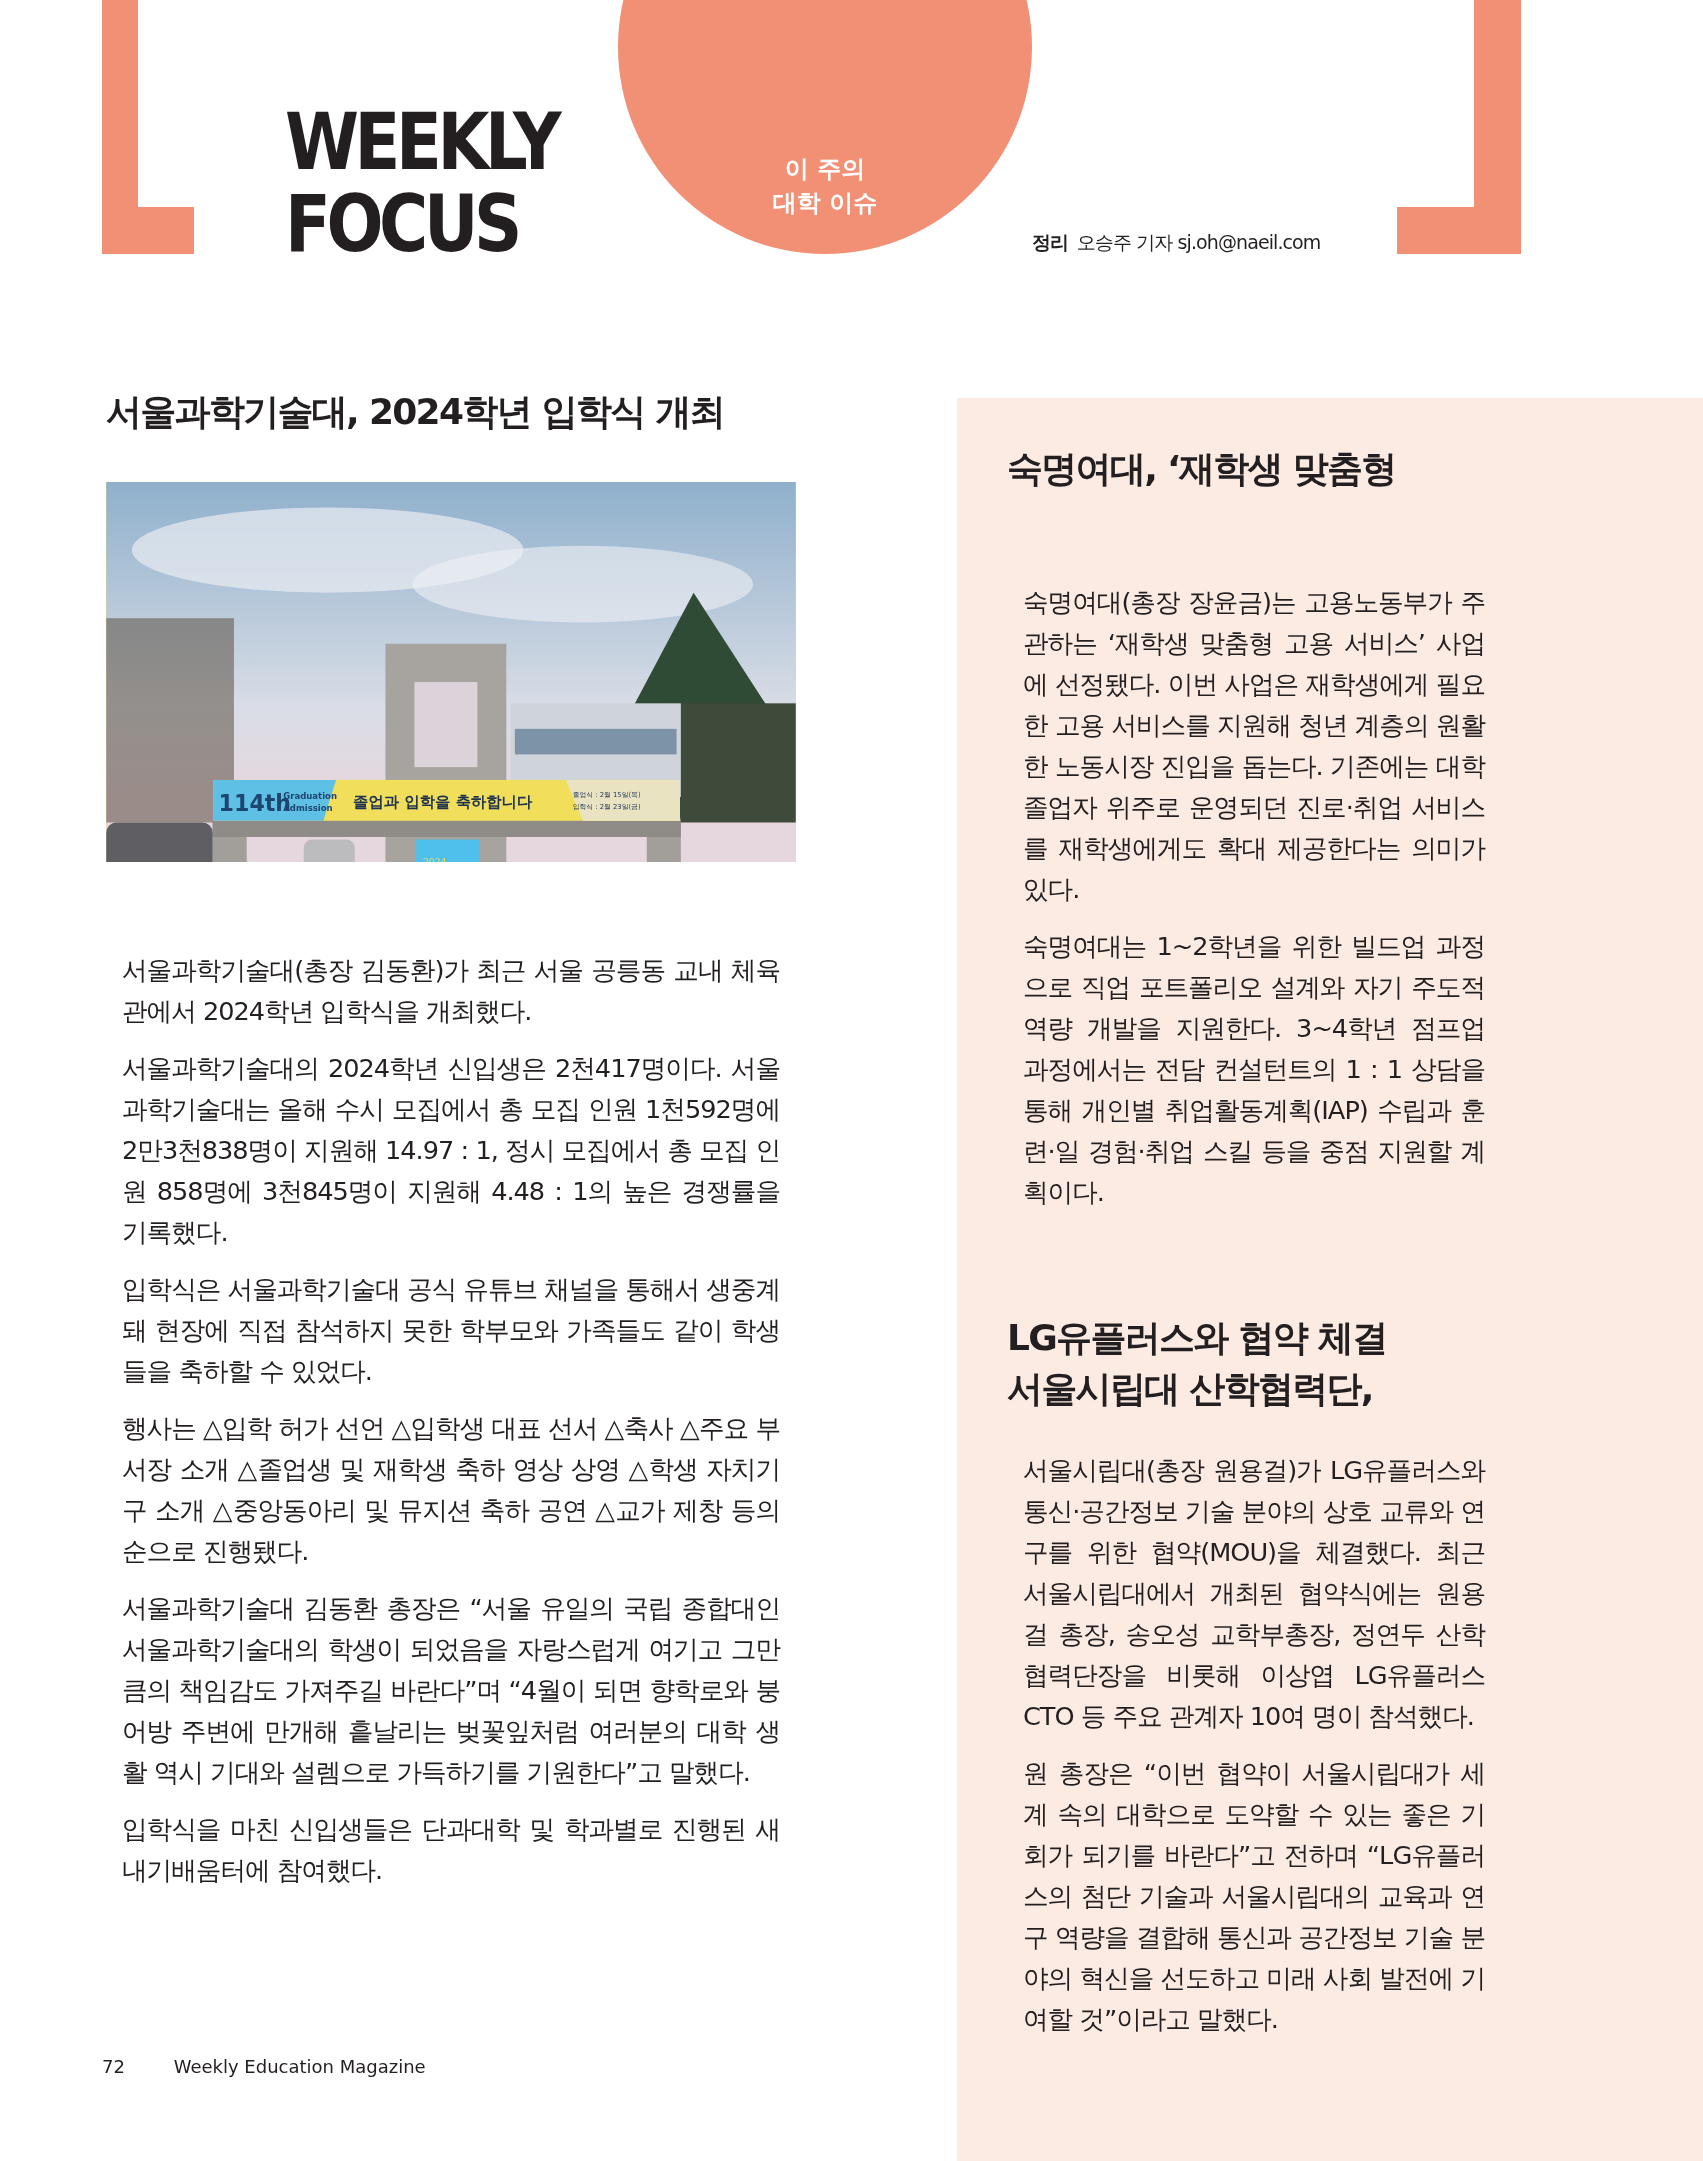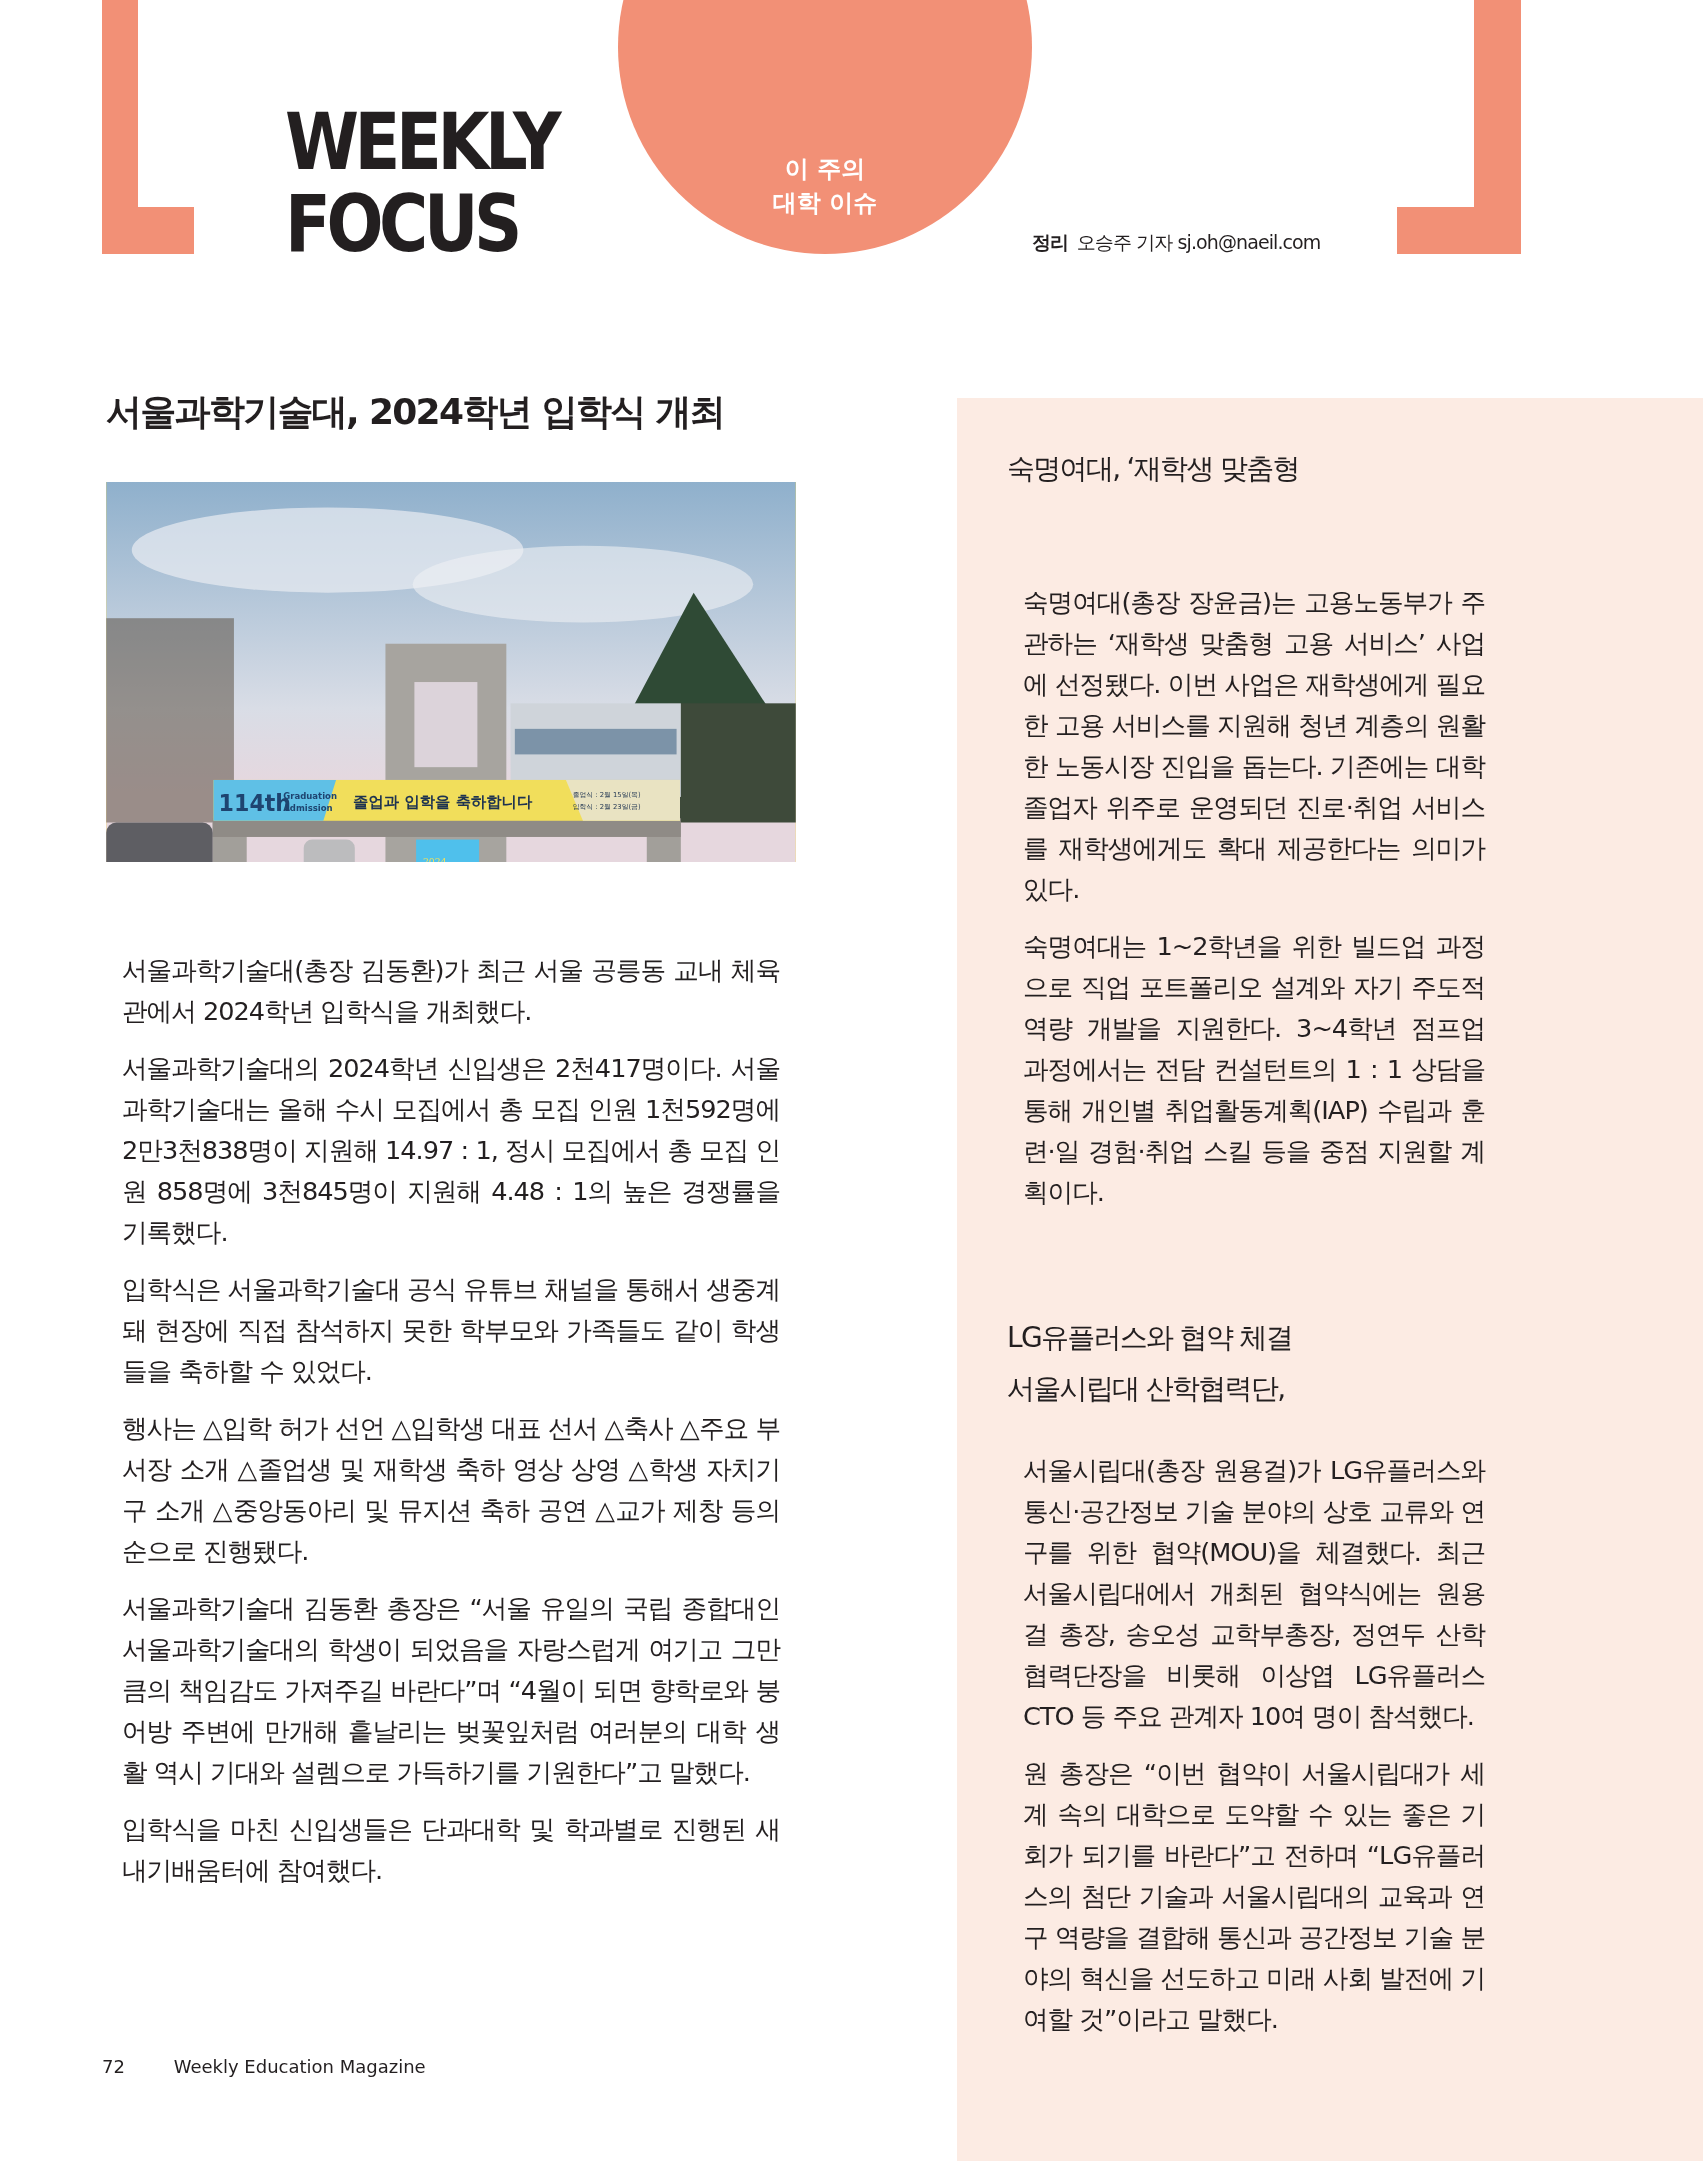--- a/index.html
+++ b/index.html
@@ -51,21 +51,21 @@
     }
     .body-text p { margin: 16px; }
     .left-body { position: absolute; left: 106px; top: 934px; width: 690px; }
 
     
     .panel {
       position: absolute; left: 957px; top: 398px; width: 747px; height: 1764px;
       background: #fcebe3;
     }
     .right-title {
-      position: absolute; left: 1007px; font-size: 28px; font-weight: normal;
+      position: absolute; left: 1007px; font-size: 36px; font-weight: bold;
       line-height: 51px; letter-spacing: -1.7px; color: #231f20;
     }
     .right-title span { display: block; }
     .r-title-1 { top: 443px; }
     .r-body-1 { position: absolute; left: 1007px; top: 566px; width: 494px; }
     .r-title-2 { top: 1312px; }
     .r-body-2 { position: absolute; left: 1007px; top: 1434px; width: 494px; }
 
     .footer {
       position: absolute; left: 102px; top: 2046px; font-size: 18px; color: #231f20;

